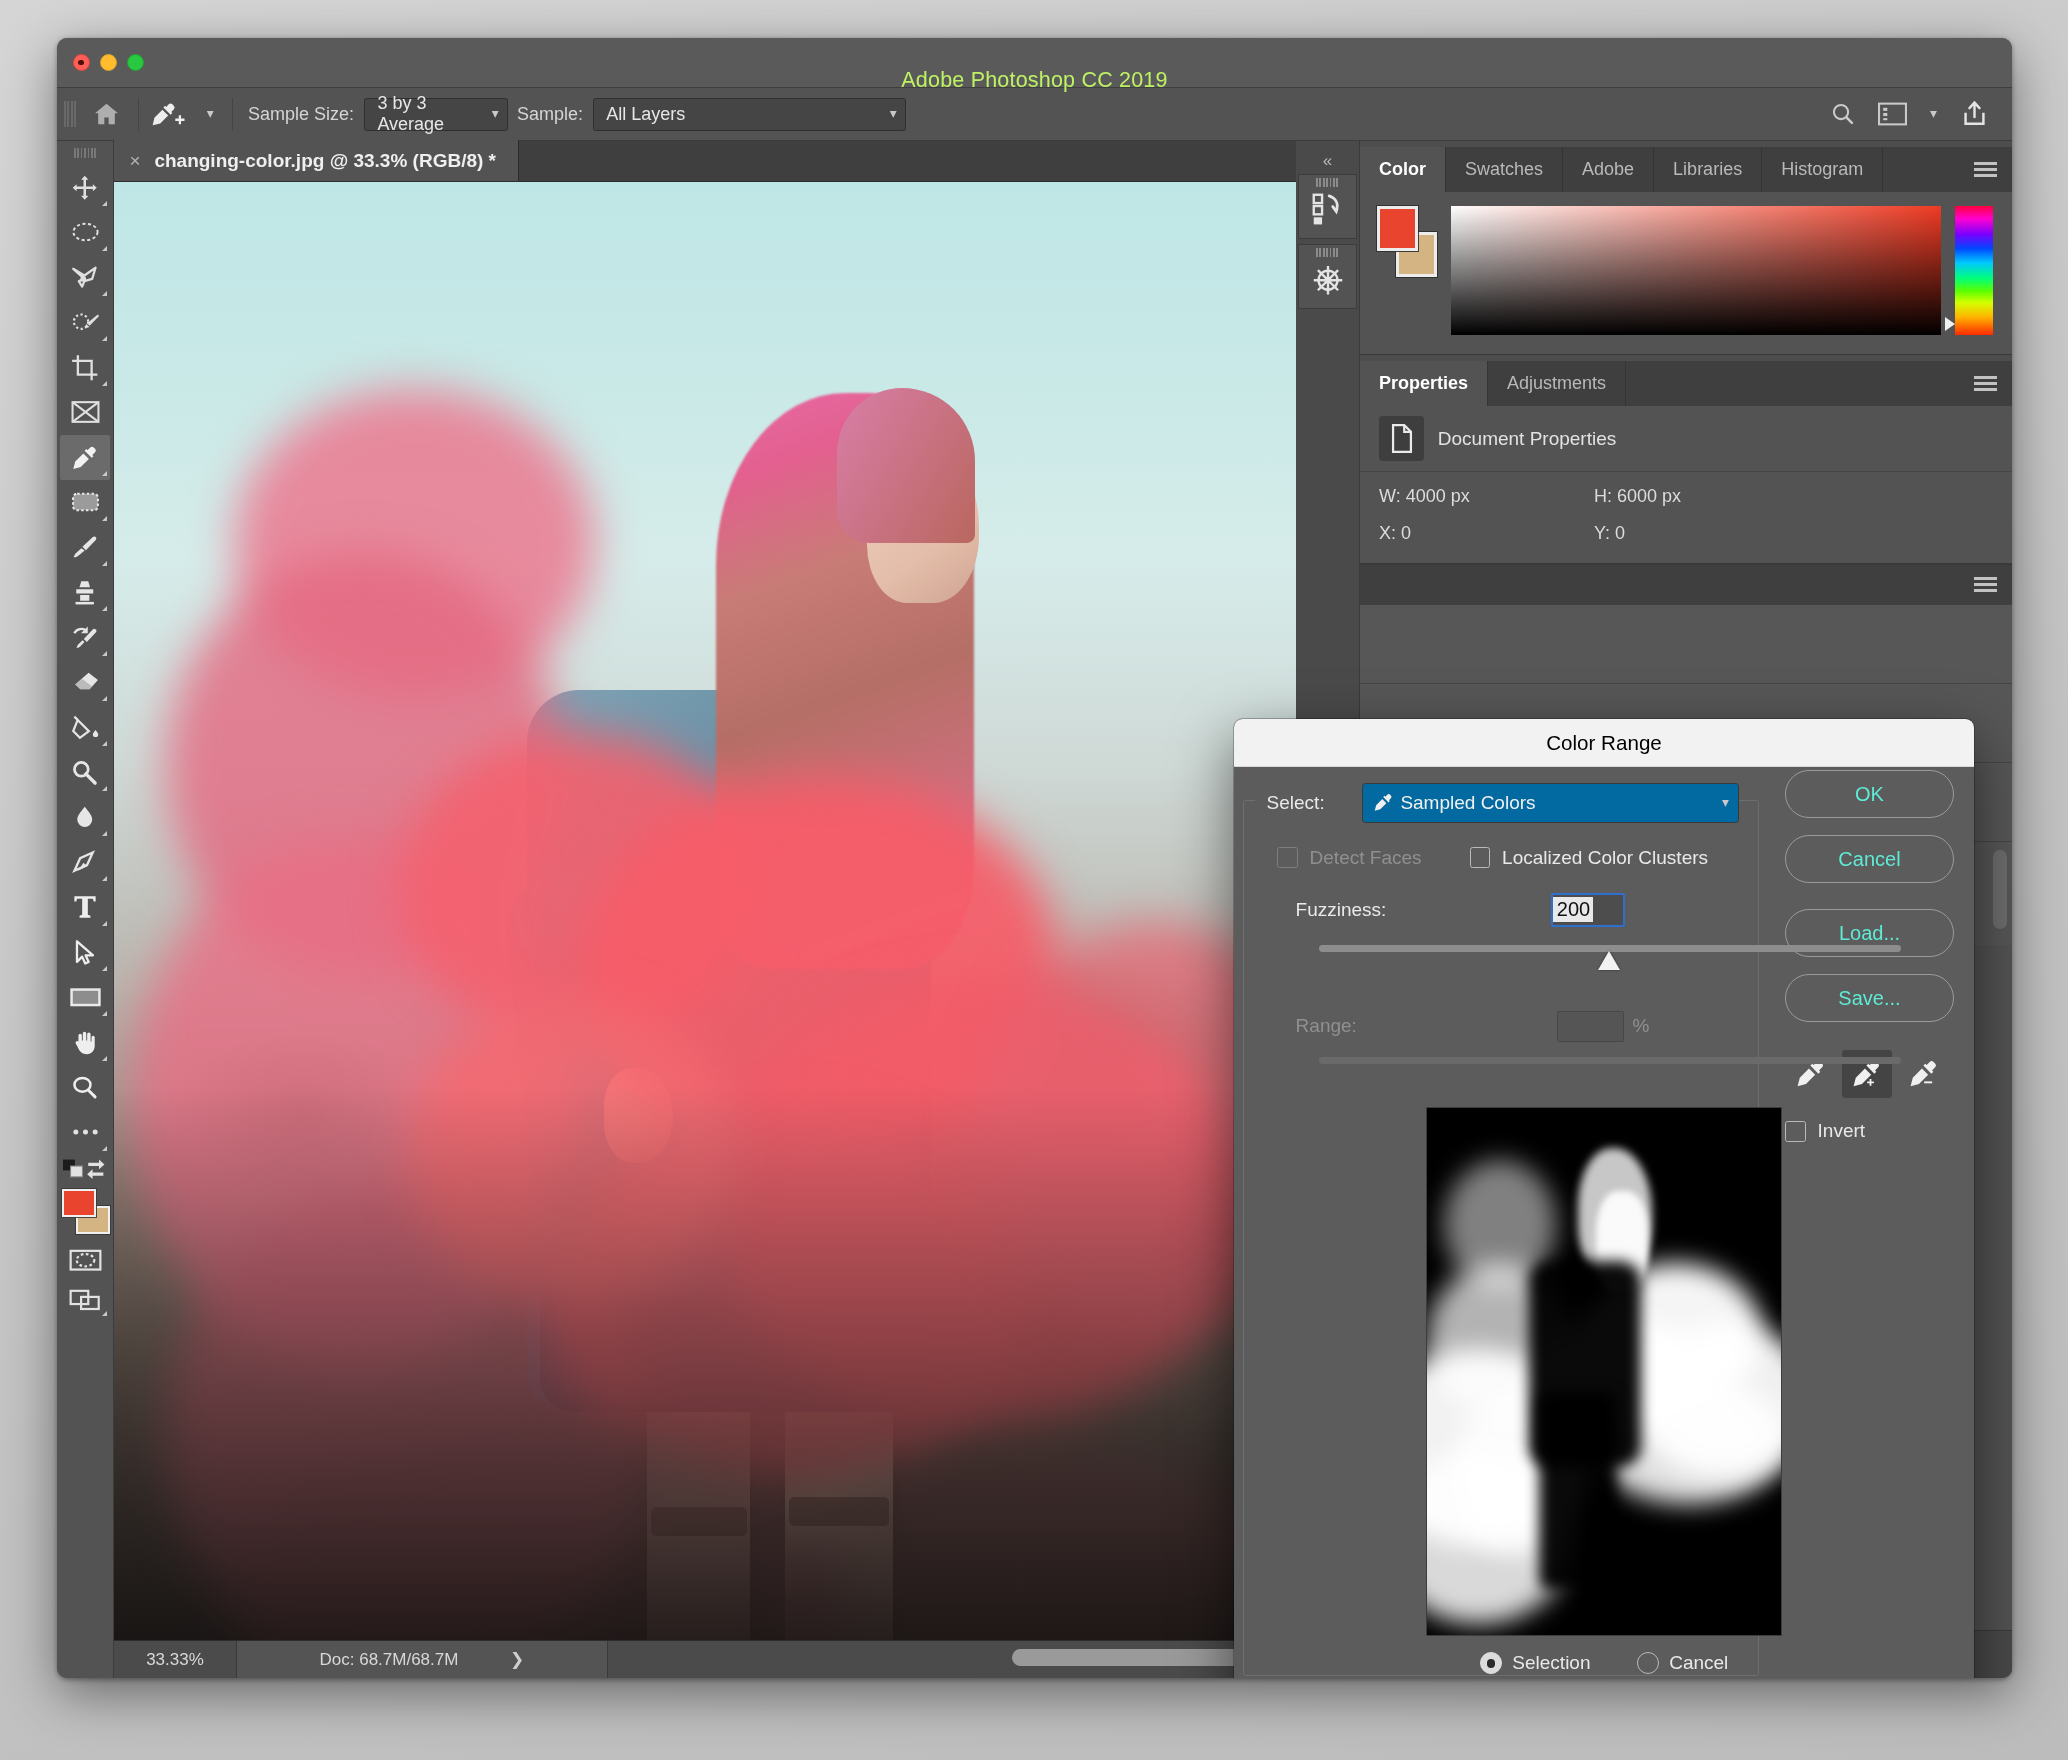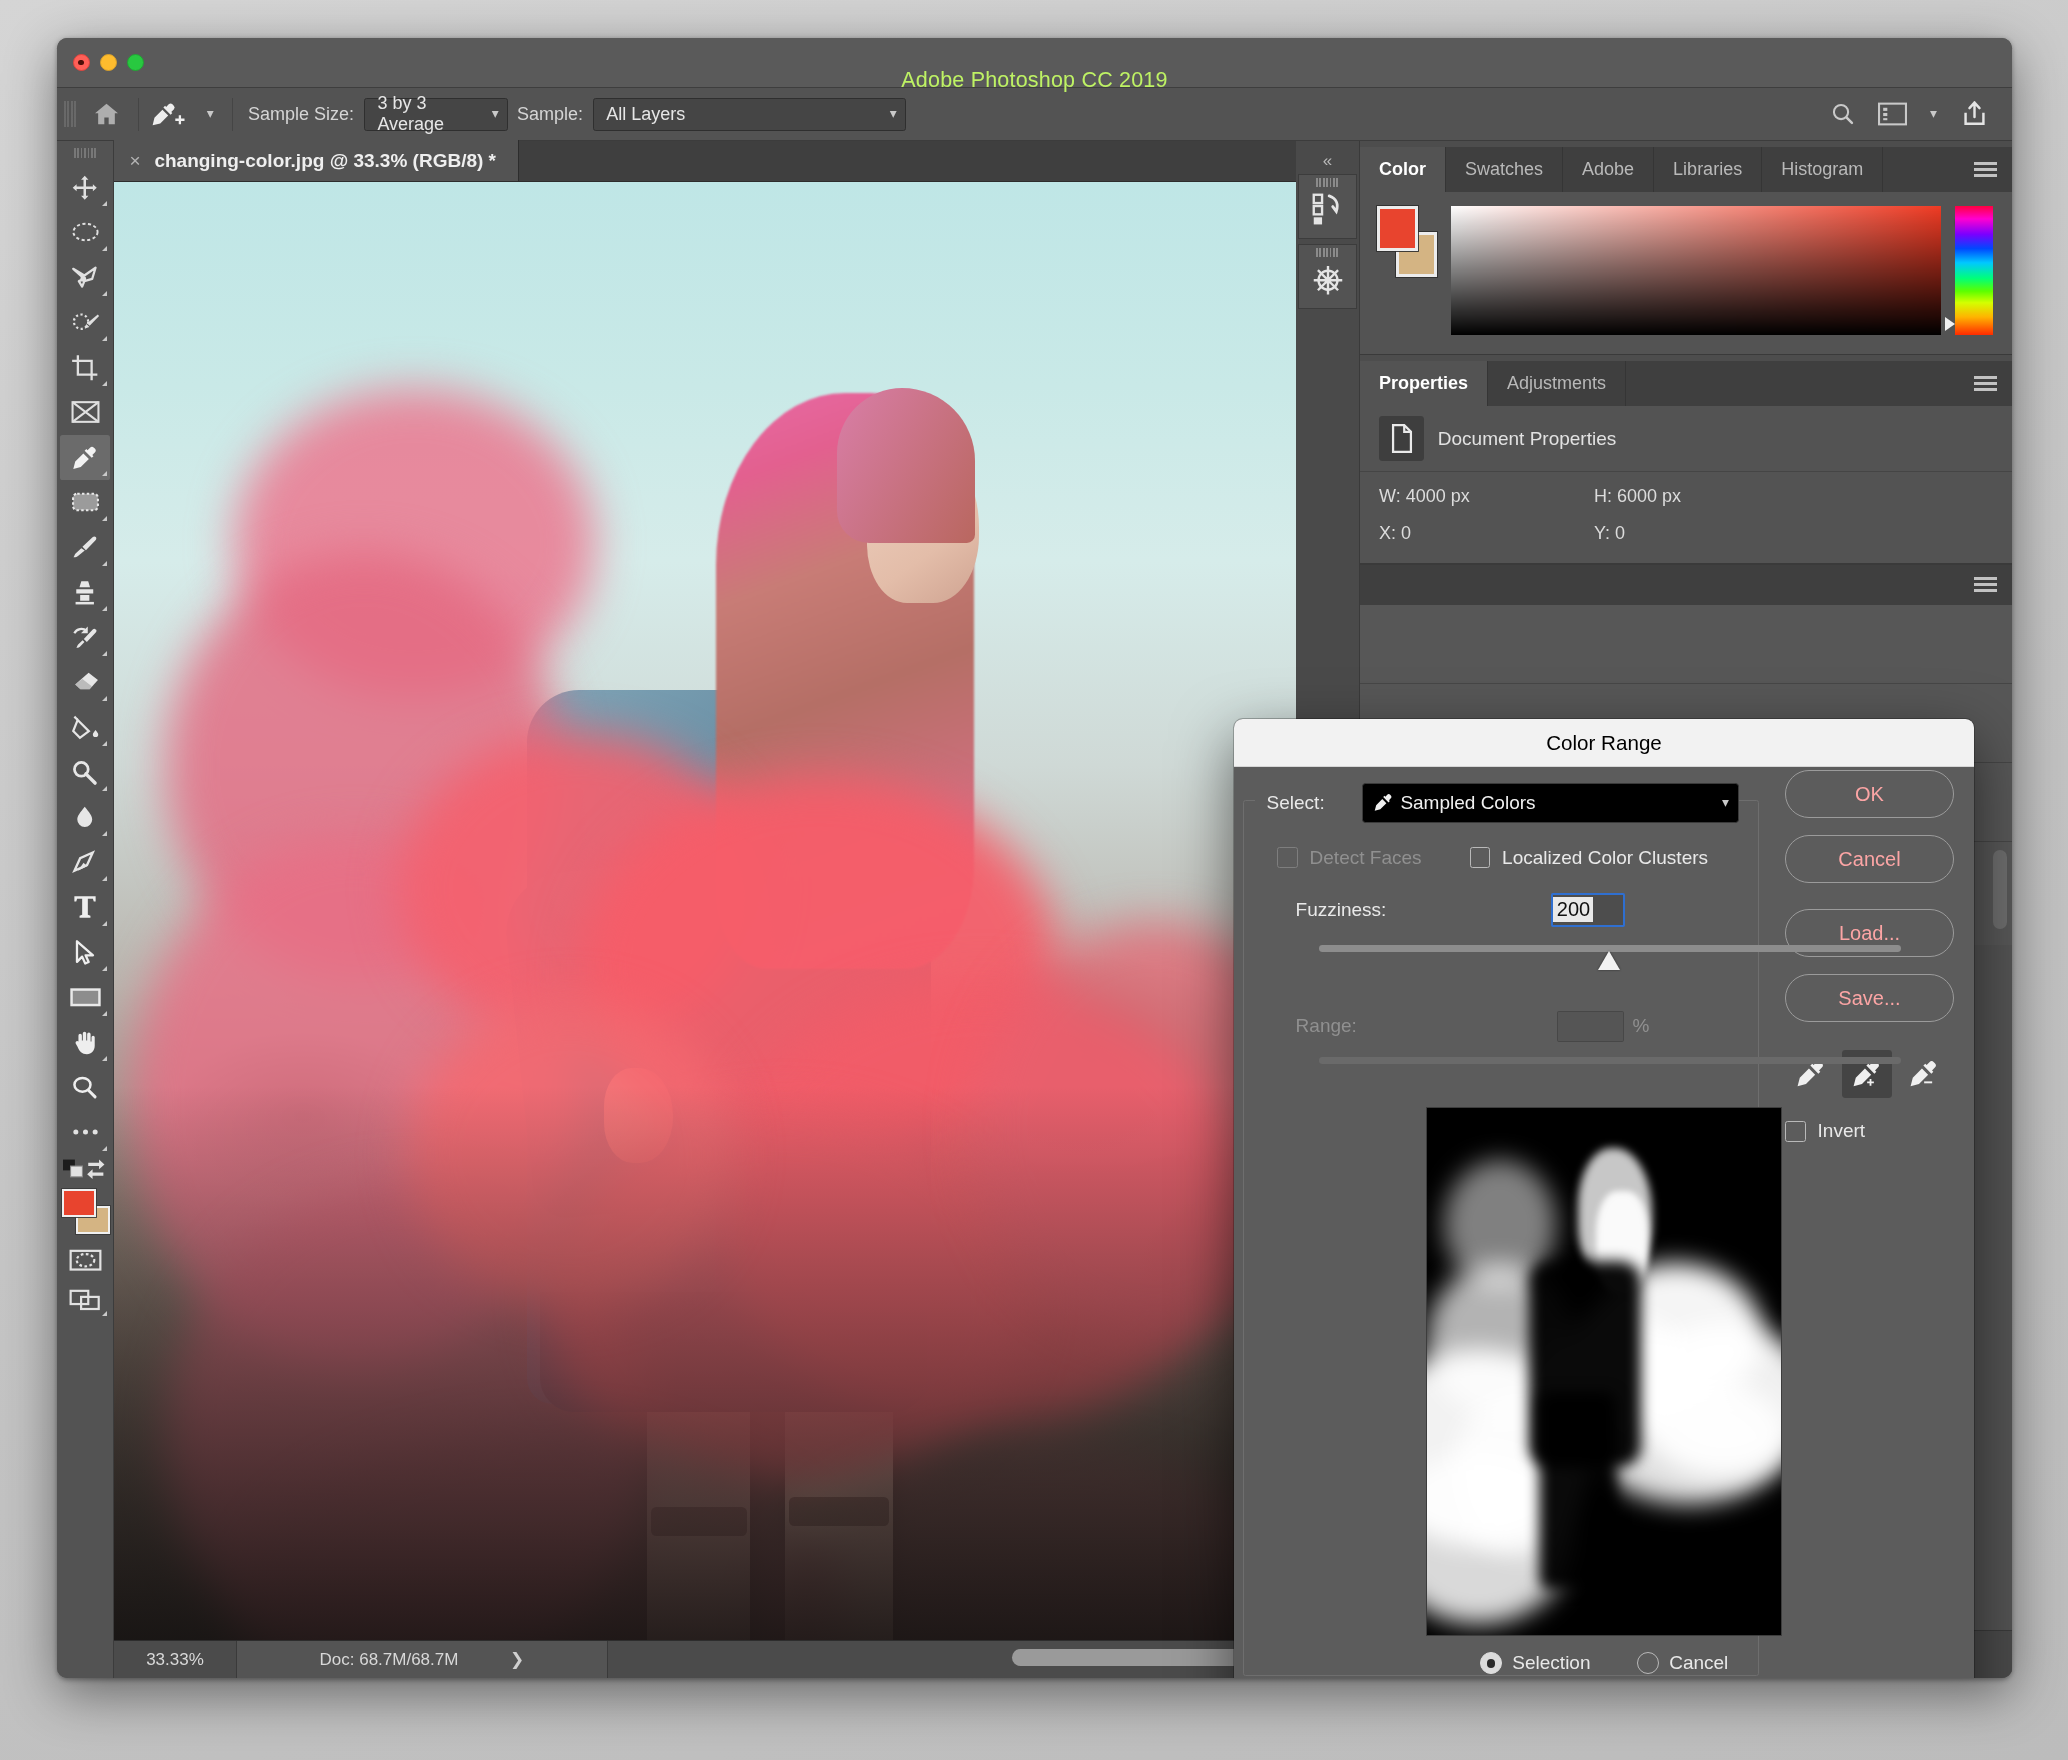--- a/index.html
+++ b/index.html
@@ -267,21 +267,21 @@
   #dlg-title {
     height: 48px; flex:0 0 48px; background:#f2f2f2;
     display:flex; align-items:center; justify-content:center;
     font-size: 20.6px; color: #000000;
     border-bottom: 0.9px solid #d6d6d6;
   }
   #dlg-body { flex:1; padding: 15.5px 20.6px 0 20.6px; position: relative; }
   .row { display:flex; align-items:center; }
 
   .dlg-select {
-    height: 40px; background:#000000; border:0.9px solid #3a3a3a; border-radius:3.4px;
+    height: 40px; background:#0369a1; border:0.9px solid #3a3a3a; border-radius:3.4px;
     display:flex; align-items:center; padding: 0 8.6px 0 10.3px; justify-content:space-between;
     color:#f0f0f0; font-size: 19px; cursor: pointer; gap: 6px;
   }
   .lbl { color:#e9e9e9; font-size: 19px; }
   .lbl.dim { color:#909090; }
 
   .cbx { width: 20.6px; height: 20.6px; border: 1.7px solid #b9b9b9; border-radius: 2.6px; background: transparent; cursor:pointer; }
   .cbx.dim { border-color:#7e7e7e; }
 
   #fuzz-input {
@@ -310,21 +310,21 @@
   .pv { position:absolute; border-radius:50%; filter: blur(12px); }
 
   .radio { width: 22.4px; height: 22.4px; border-radius:50%; border: 1.7px solid #b9b9b9;
     display:flex; align-items:center; justify-content:center; cursor:pointer; }
   .radio.on { background:#dcdcdc; border-color:#dcdcdc; }
   .radio.on::after { content:""; width:8.6px; height:8.6px; border-radius:50%; background:#2b2b2b; }
 
   #dlg-right { position:absolute; right: 0; top: 0; width: 189px; padding-top: 3.4px; }
   .dbtn {
     width: 169px; height: 48px; border: 0.9px solid #9b9b9b; border-radius: 24px;
-    background: transparent; color: #fca5a5; font-size: 20px;
+    background: transparent; color: #5eead4; font-size: 20px;
     display:flex; align-items:center; justify-content:center; margin-bottom: 17px; cursor:pointer;
   }
   #eyedroppers { display:flex; gap: 6.9px; margin: 27.5px 0 22.4px 0; }
   .edrop { width: 50px; height: 48px; display:flex; align-items:center; justify-content:center; border-radius:3.4px; cursor:pointer; }
   .edrop.active { background: #444; }
 
   #dlg-footer {
     flex: 0 0 auto; padding: 13.8px 20.6px 22.4px 20.6px;
     display:flex; align-items:center; gap: 15.5px;
   }

